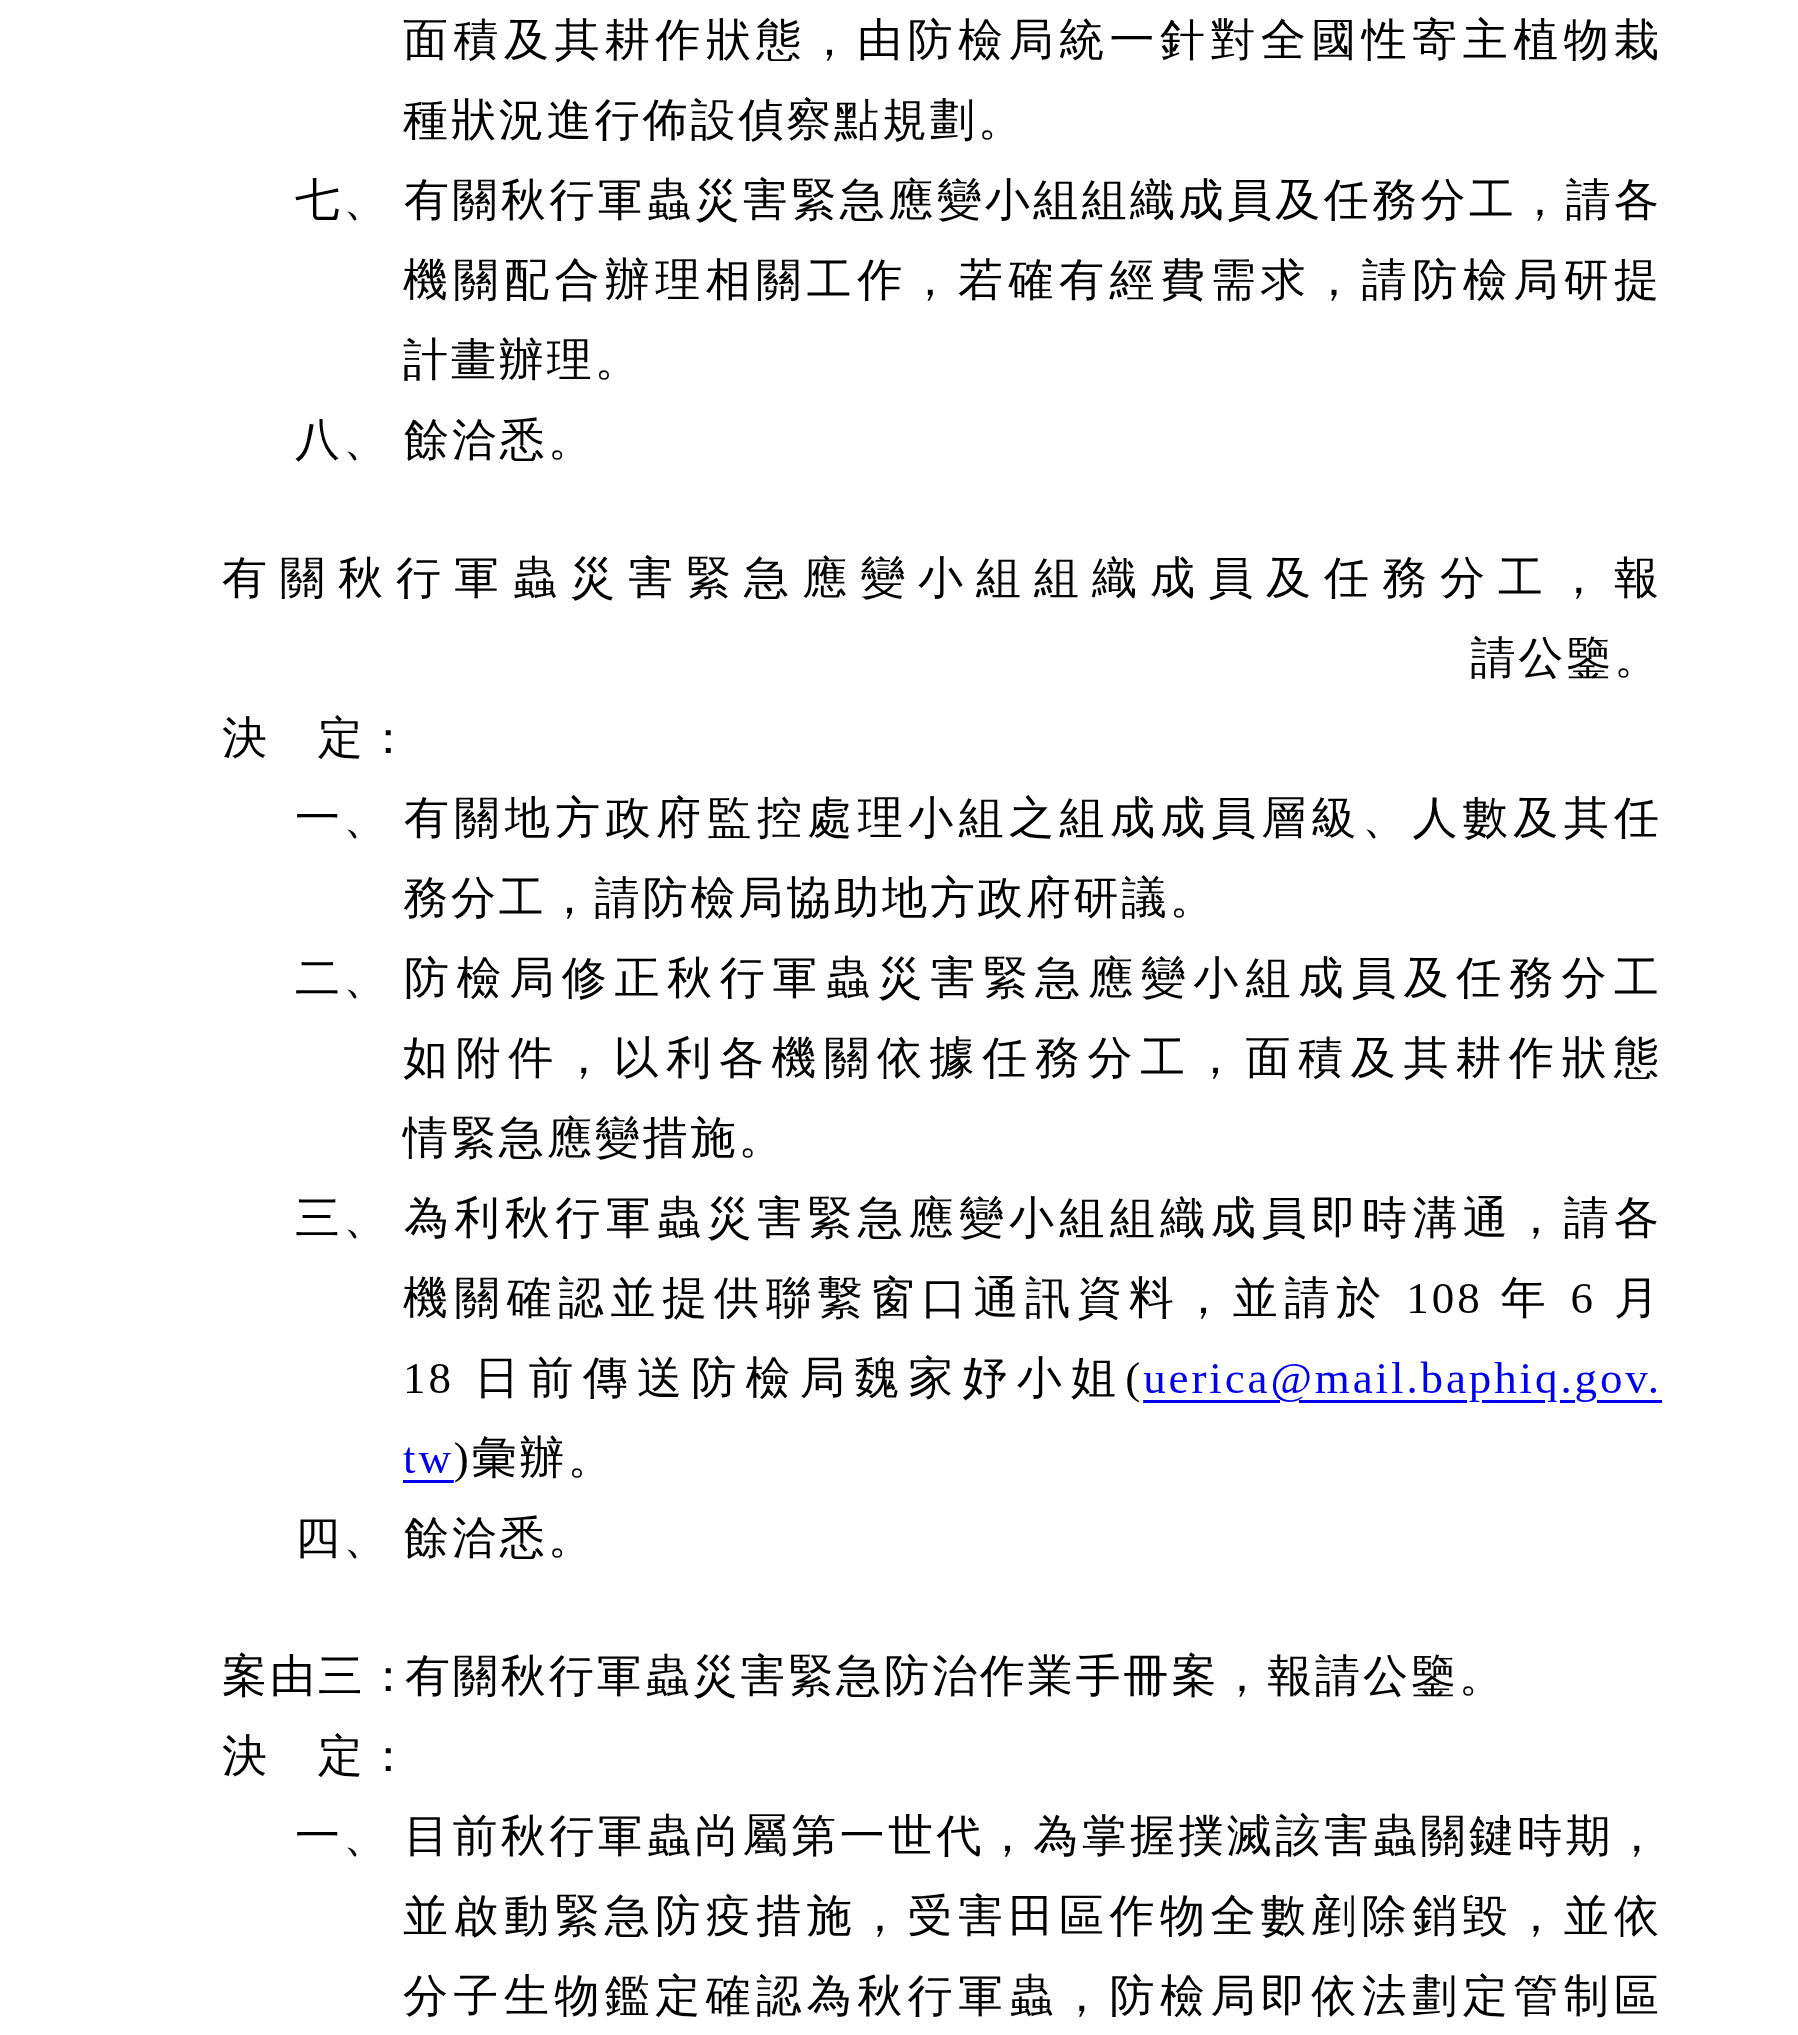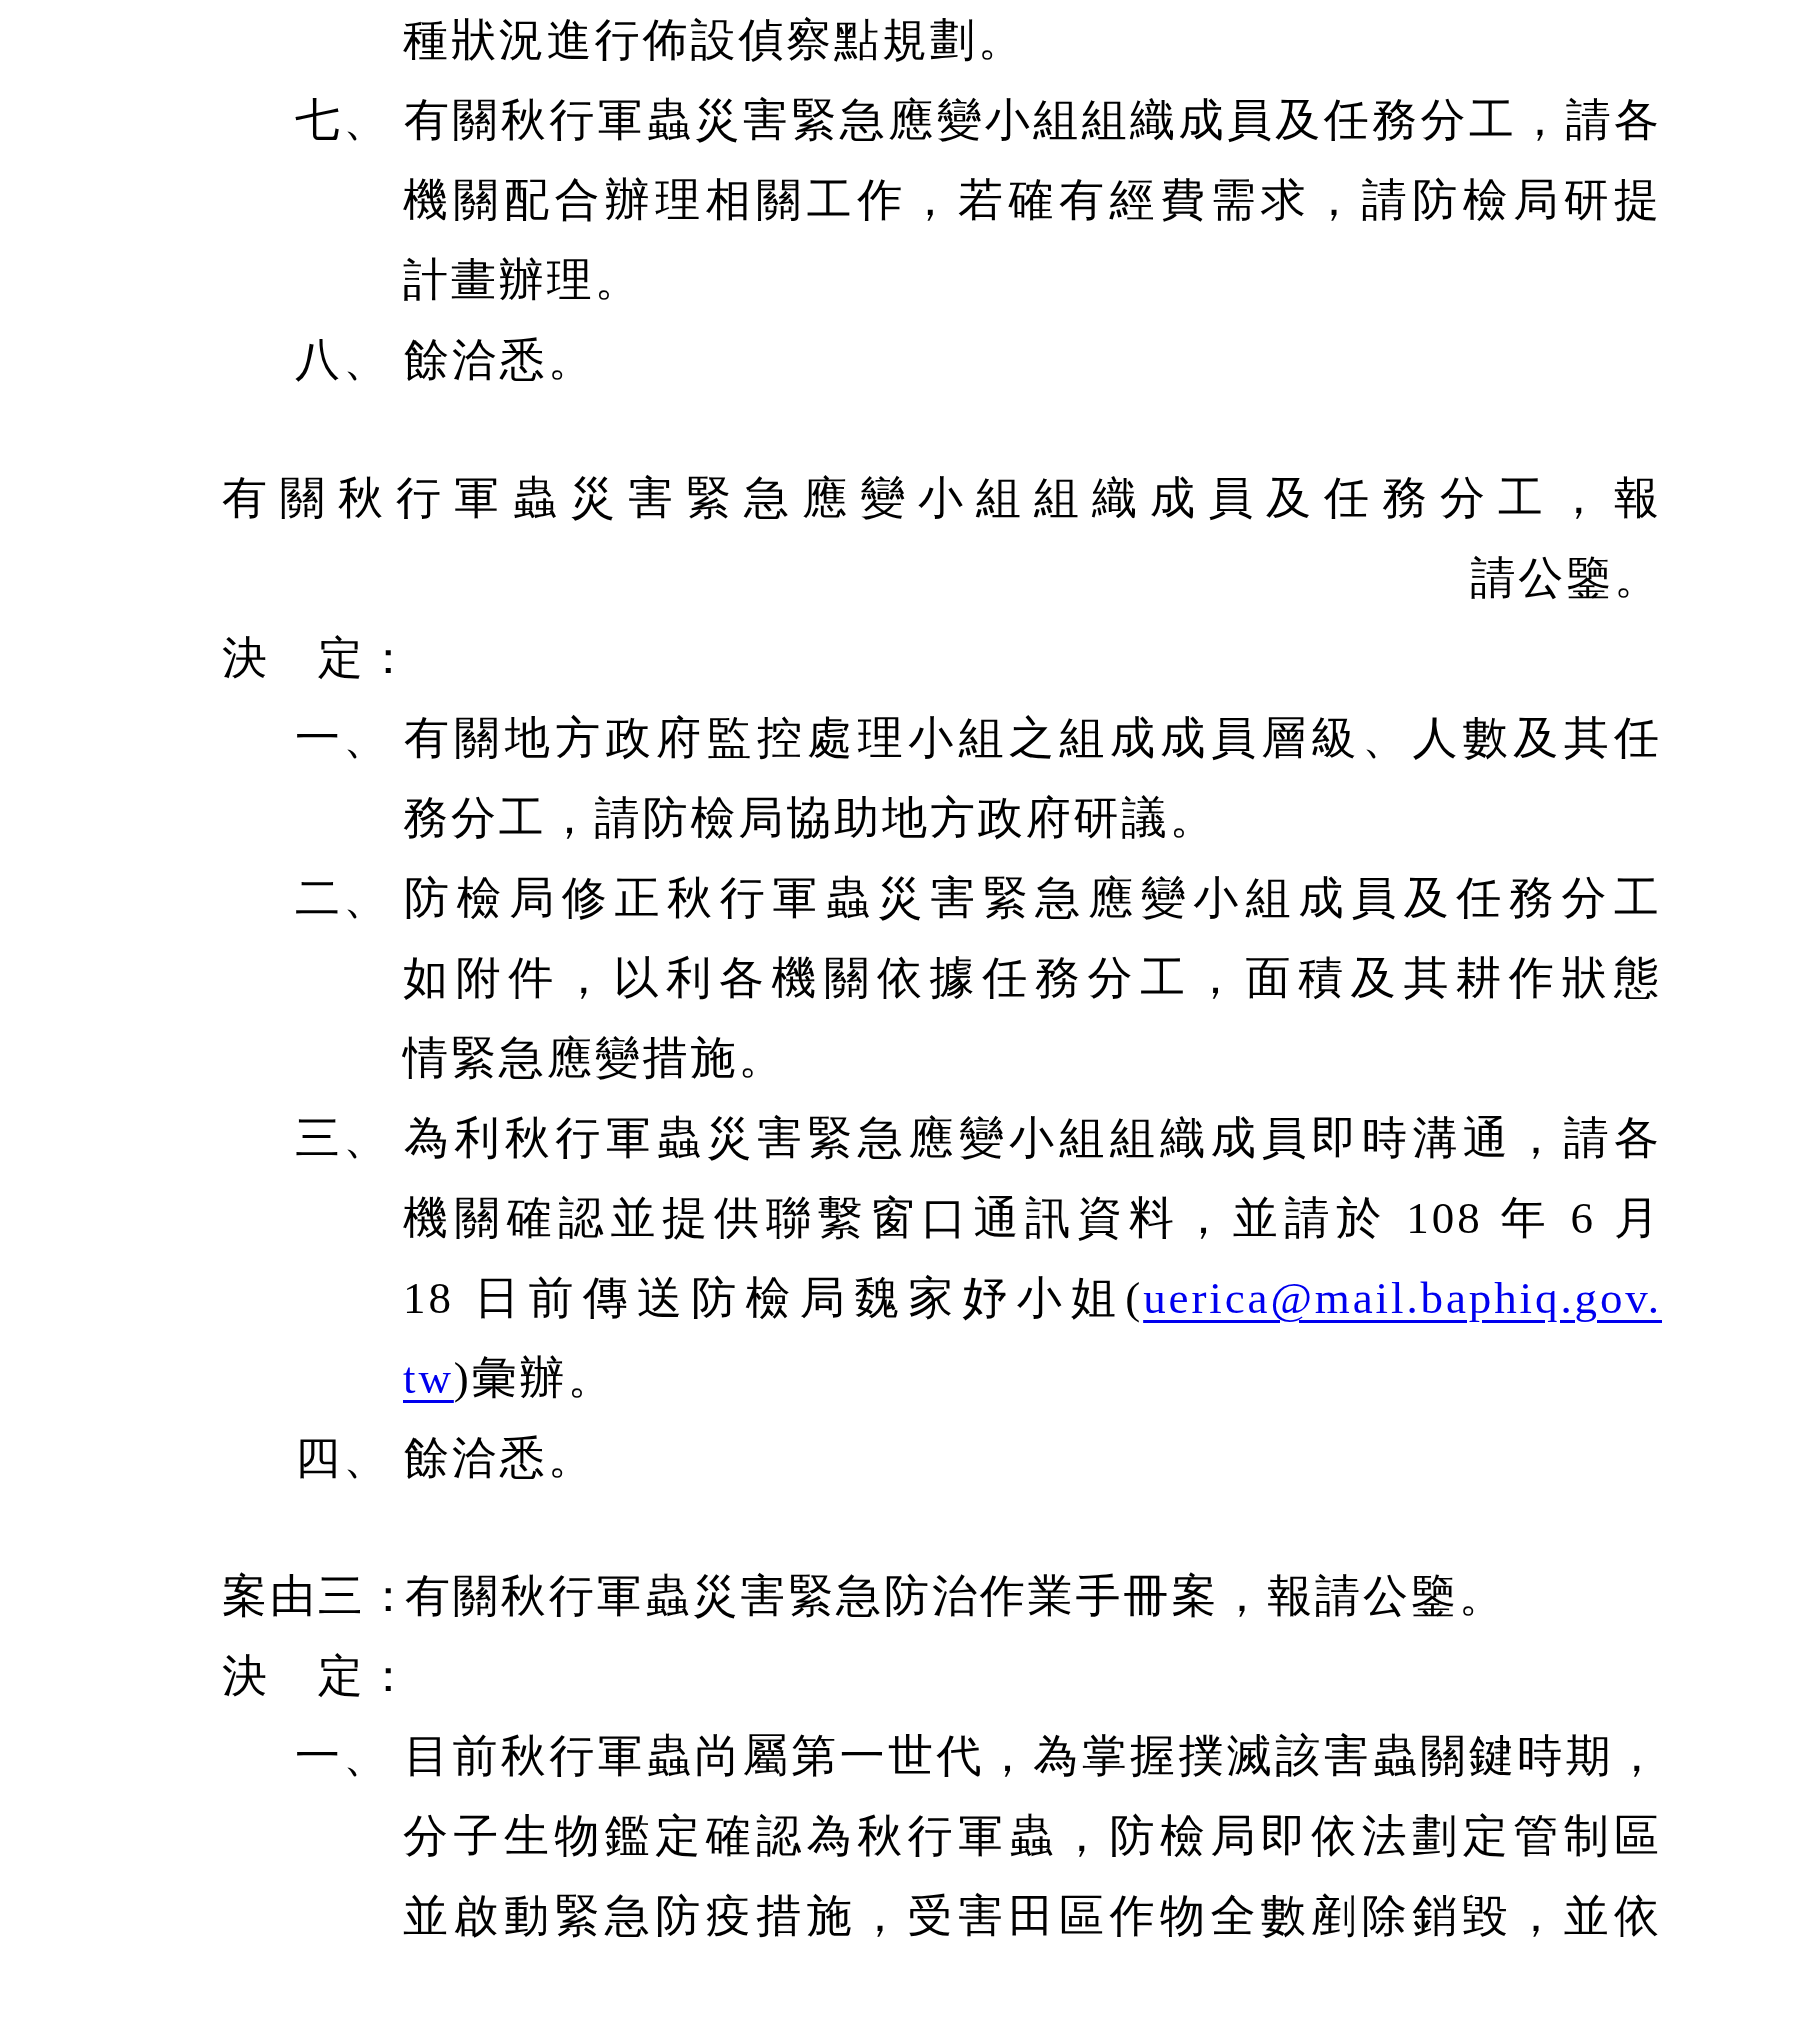--- a/index.html
+++ b/index.html
@@ -37,20 +37,21 @@
     text-underline-offset: 7.3px;
     cursor: pointer;
   }
 </style>
 </head>
 <body>
 
 <div class="page">
   <div class="doc">
 
+    <div class="line cont fill"><span>面積及其耕作狀態，由防檢局統一針對全國性寄主植物栽</span></div>
     <div class="line cont"><span>種狀況進行佈設偵察點規劃。</span></div>
 
     <div class="line item">
       <span class="num">七、</span>
       <span class="txt fill">有關秋行軍蟲災害緊急應變小組組織成員及任務分工，請各</span>
     </div>
     <div class="line cont fill"><span>機關配合辦理相關工作，若確有經費需求，請防檢局研提</span></div>
     <div class="line cont"><span>計畫辦理。</span></div>
 
     <div class="line item">
@@ -101,18 +102,18 @@
       <span class="label">案由三：</span>
       <span class="txt">有關秋行軍蟲災害緊急防治作業手冊案，報請公鑒。</span>
     </div>
 
     <div class="line decide"><span>決　定：</span></div>
 
     <div class="line item">
       <span class="num">一、</span>
       <span class="txt fill">目前秋行軍蟲尚屬第一世代，為掌握撲滅該害蟲關鍵時期，</span>
     </div>
+    <div class="line cont fill"><span>並啟動緊急防疫措施，受害田區作物全數剷除銷毀，並依</span></div>
     <div class="line cont fill"><span>分子生物鑑定確認為秋行軍蟲，防檢局即依法劃定管制區</span></div>
-    <div class="line cont fill"><span>並啟動緊急防疫措施，受害田區作物全數剷除銷毀，並依</span></div>
 
   </div>
 </div>
 
 
 </body></html>

